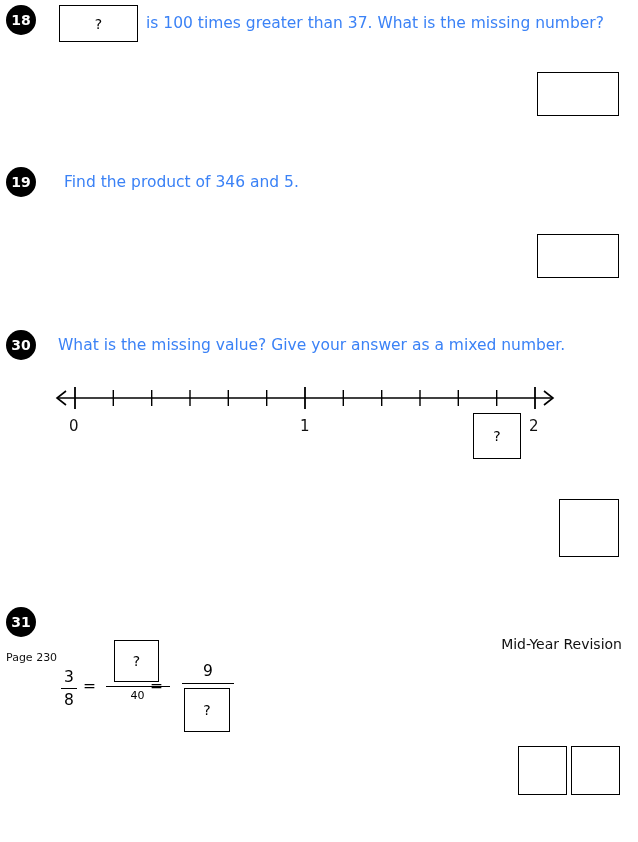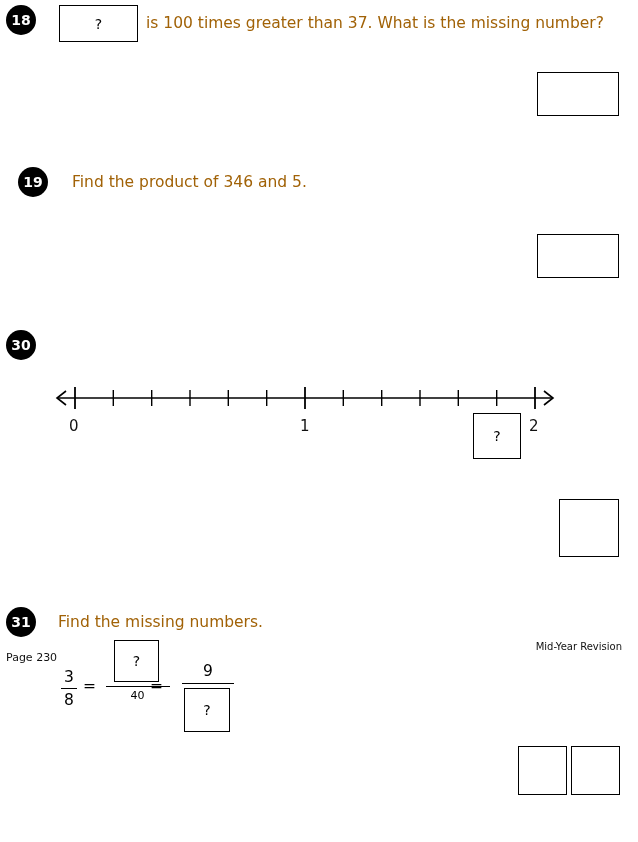--- a/index.html
+++ b/index.html
@@ -35,21 +35,21 @@
     align-items: center;
     justify-content: center;
     letter-spacing: 0px;
   }
 
   
   .qtext {
     position: absolute;
     font-size: 15.5px;
     line-height: 20px;
-    color: #a16207;
+    color: #3b82f6;
     white-space: nowrap;
   }
 
   
   .box {
     position: absolute;
     border: 1.6px solid #000000;
     background: #ffffff;
     box-sizing: border-box;
   }
@@ -88,45 +88,46 @@
     position: absolute;
     left: 6px;
     bottom: 0;
     font-size: 11px;
     color: #111111;
   }
   .footer-right {
     position: absolute;
     right: 16px;
     bottom: 12px;
-    font-size: 10px;
+    font-size: 14px;
     color: #111111;
   }
 </style>
 </head>
 <body>
 
 <div class="page">
 
   <div class="qnum" style="left:6px; top:5px;">18</div>
 
   <div class="box q" style="left:59px; top:5px; width:79px; height:37px;">?</div>
 
   <div class="qtext" style="left:146px; top:13px;">is 100 times greater than 37. What is the missing number?</div>
 
   <div class="answerbox" style="left:537px; top:72px; width:82px; height:44px;"></div>
 
-  <div class="qnum" style="left:18px; top:167px;">19</div>
+  <div class="qnum" style="left:6px; top:167px;">19</div>
 
-  <div class="qtext" style="left:72px; top:172px;">Find the product of 346 and 5.</div>
+  <div class="qtext" style="left:64px; top:172px;">Find the product of 346 and 5.</div>
 
   <div class="answerbox" style="left:537px; top:234px; width:82px; height:44px;"></div>
 
   <div class="qnum" style="left:6px; top:330px;">30</div>
 
+  <div class="qtext" style="left:58px; top:335px;">What is the missing value? Give your answer as a mixed number.</div>
 
   <div class="numline" style="left:50px; top:380px; width:510px; height:40px;">
     <svg width="510" height="40" viewBox="0 0 510 40">
 
       <line x1="8" y1="18" x2="502" y2="18" stroke="#000" stroke-width="1.6"></line>
 
       <polyline points="16,11 7,18 16,25" fill="none" stroke="#000" stroke-width="1.6"></polyline>
 
       <polyline points="494,11 503,18 494,25" fill="none" stroke="#000" stroke-width="1.6"></polyline>
 
@@ -150,21 +151,20 @@
   <div class="nl-label" style="left:69px; top:417px;">0</div>
   <div class="nl-label" style="left:300px; top:417px;">1</div>
   <div class="nl-label" style="left:529px; top:417px;">2</div>
 
   <div class="box q" style="left:473px; top:413px; width:48px; height:46px;">?</div>
 
   <div class="answerbox" style="left:559px; top:499px; width:60px; height:58px;"></div>
 
   <div class="qnum" style="left:6px; top:607px;">31</div>
 
-  <div class="qtext" style="left:58px; top:612px;">Find the missing numbers.</div>
 
   <div class="eq" style="left:58px; top:640px; width:300px; height:100px;">
 
     <div style="position:absolute; left:0px; top:28px; text-align:center; width:22px;">
       <div style="font-size:15.5px;">3</div>
       <div style="border-bottom:1.5px solid #000; width:16px; margin:2px auto;"></div>
       <div style="font-size:15.5px;">8</div>
     </div>
 
     <div style="position:absolute; left:25px; top:37px; font-size:15.5px;">=</div>

